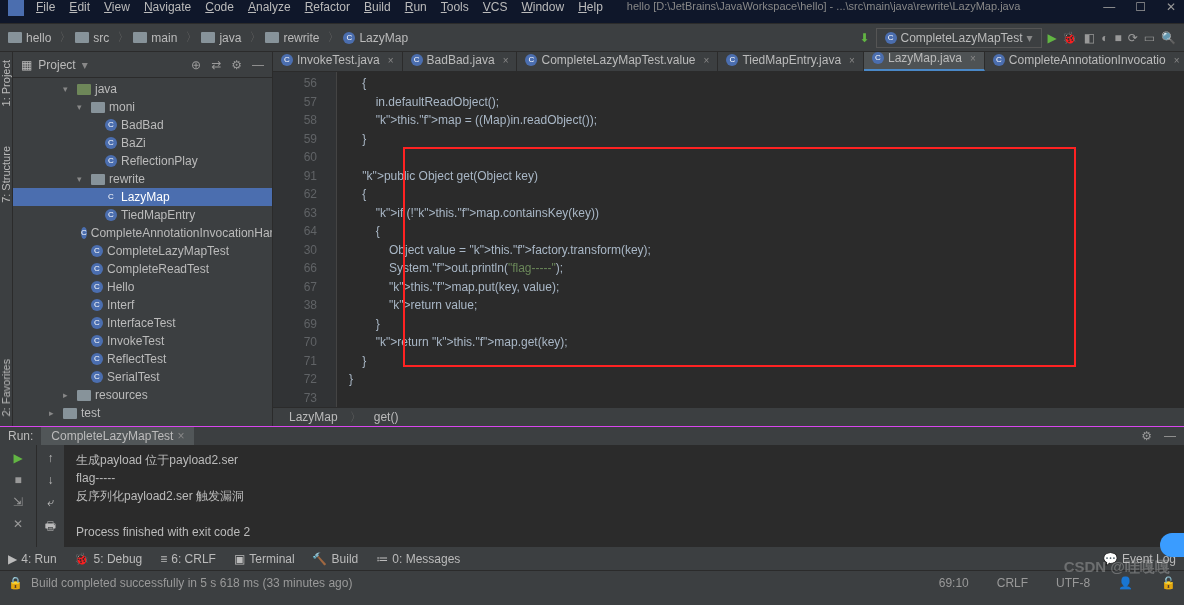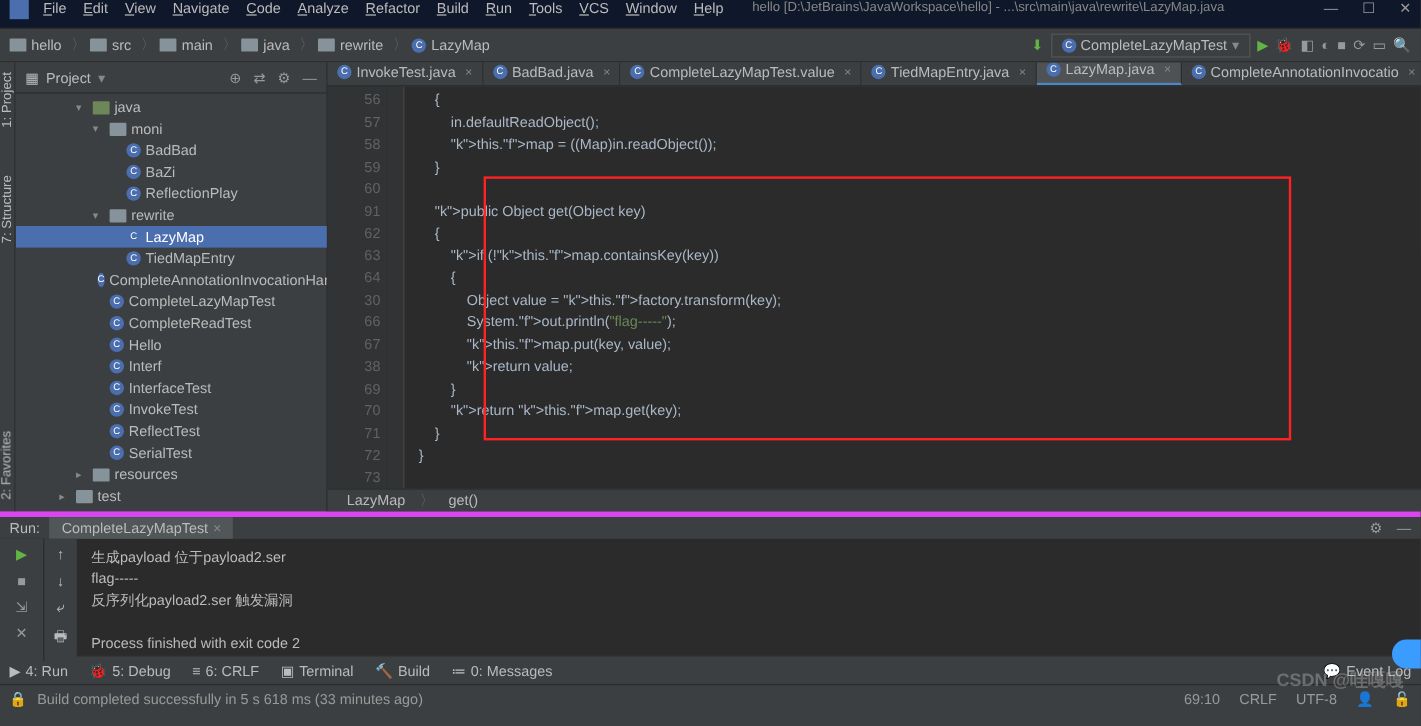--- a/index.html
+++ b/index.html
@@ -47,36 +47,36 @@
 .code-area { flex:1; display:flex; font-family:Consolas,monospace; font-size:13px; position:relative; }
 .gutter { width:50px; background:#313335; color:#606366; text-align:right; padding:2px 6px 0 0; line-height:18.5px; }
 .gutter div { height:18.5px; }
 .fold { width:14px; background:#313335; border-right:1px solid #444; position:relative; }
 .code { flex:1; padding:2px 0 0 12px; line-height:18.5px; color:#a9b7c6; position:relative; }
 .code-line { height:18.5px; white-space:pre; }
 .s { color:#6a8759; }
 .red-box { position:absolute; border:2px solid #f22; left:66px; top:75px; width:673px; height:220px; pointer-events:none; }
 .bc2 { height:24px; background:#3c3f41; border-top:1px solid #2b2b2b; display:flex; align-items:center; padding-left:16px; color:#bbb; gap:12px; font-size:12px; }
 
-.run-panel { height:120px; background:#2b2b2b; border-top:5px solid #d946ef; display:flex; flex-direction:column; }
+.run-panel { height:120px; background:#2b2b2b; border-top:1px solid #d946ef; display:flex; flex-direction:column; }
 .run-header { height:24px; background:#3c3f41; display:flex; align-items:center; padding:0 8px; color:#bbb; }
 .run-header .rtab { background:#515658; padding:2px 10px; display:flex; align-items:center; gap:4px; }
 .run-header .tools { margin-left:auto; display:flex; gap:12px; color:#999; }
 .run-body { flex:1; display:flex; }
 .run-gutter { width:36px; background:#3c3f41; display:flex; flex-direction:column; align-items:center; padding-top:6px; gap:8px; }
 .run-gutter span { color:#999; cursor:pointer; }
 .run-gutter2 { width:28px; background:#3c3f41; border-left:1px solid #2b2b2b; display:flex; flex-direction:column; align-items:center; padding-top:6px; gap:8px; }
 .console { flex:1; padding:6px 12px; font-family:Consolas,monospace; font-size:13px; color:#bbb; line-height:18px; }
 
 .bottom-tabs { height:24px; background:#3c3f41; border-top:1px solid #2b2b2b; display:flex; align-items:center; padding:0 8px; gap:18px; color:#bbb; font-size:11px; }
 .bottom-tabs .bt { display:flex; align-items:center; gap:4px; cursor:pointer; }
 .bottom-tabs .right { margin-left:auto; display:flex; gap:10px; }
 
 .statusbar { height:24px; background:#3c3f41; border-top:1px solid #2b2b2b; display:flex; align-items:center; padding:0 8px; color:#999; font-size:11px; }
-.statusbar .right { margin-left:auto; display:flex; gap:16px; align-items:flex-start; }
+.statusbar .right { margin-left:auto; display:flex; gap:28px; align-items:flex-start; }
 .watermark { position:absolute; right:14px; bottom:28px; color:rgba(200,200,200,0.35); font-size:15px; font-weight:700; }
 .floatbtn { position:absolute; right:0; bottom:48px; width:24px; height:24px; background:#3a9cff; border-radius:50% 0 0 50%; }
 </style>
 </head>
 <body>
 
 <div class="titlebar">
   <div class="logo"></div>
   <div class="menu" id="menu">
       <span><u>F</u>ile</span>

